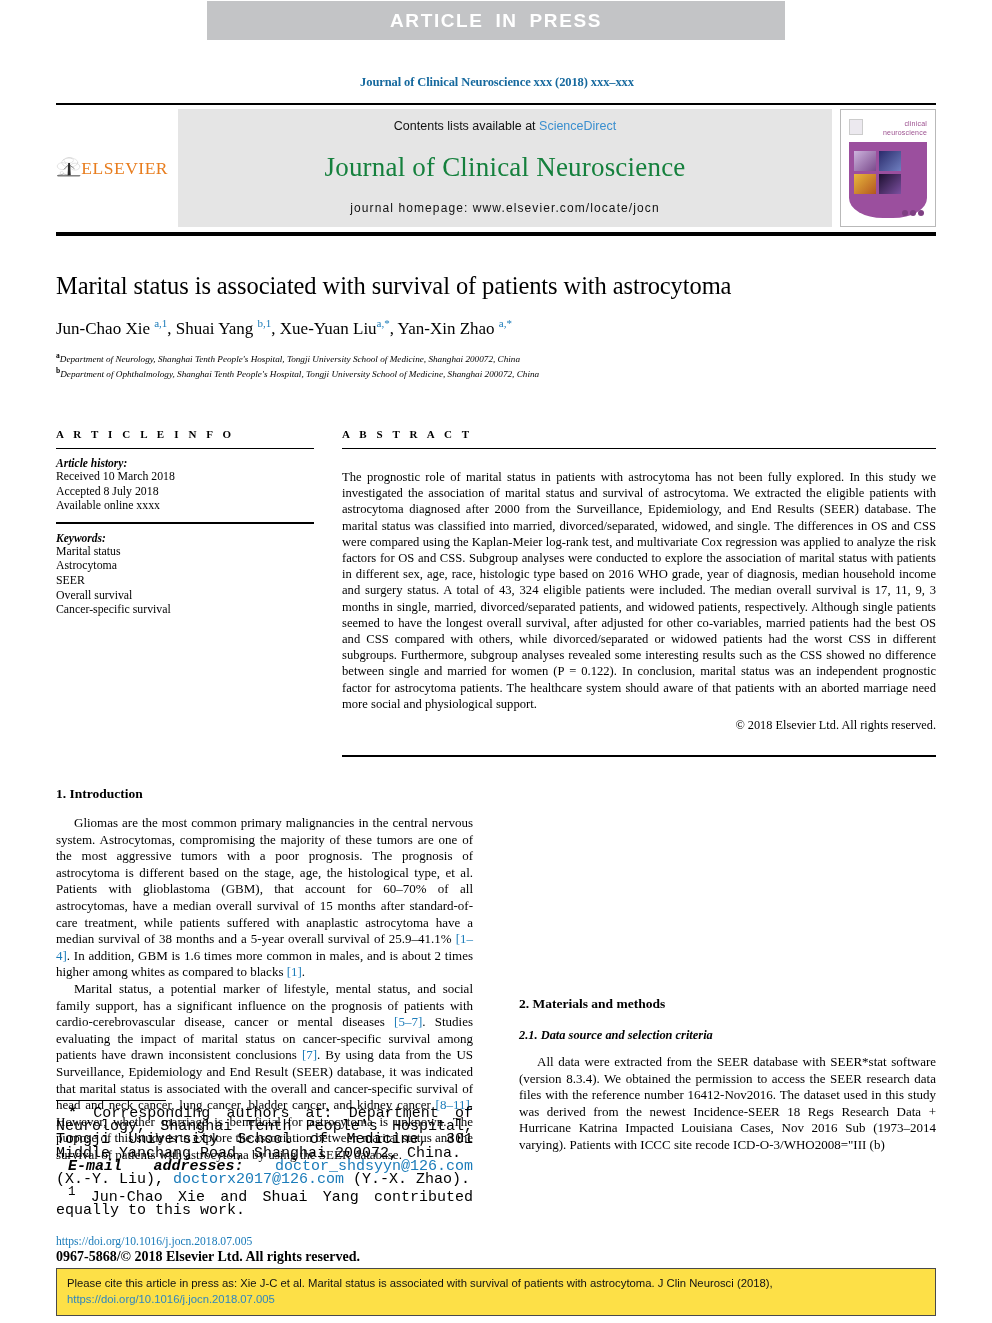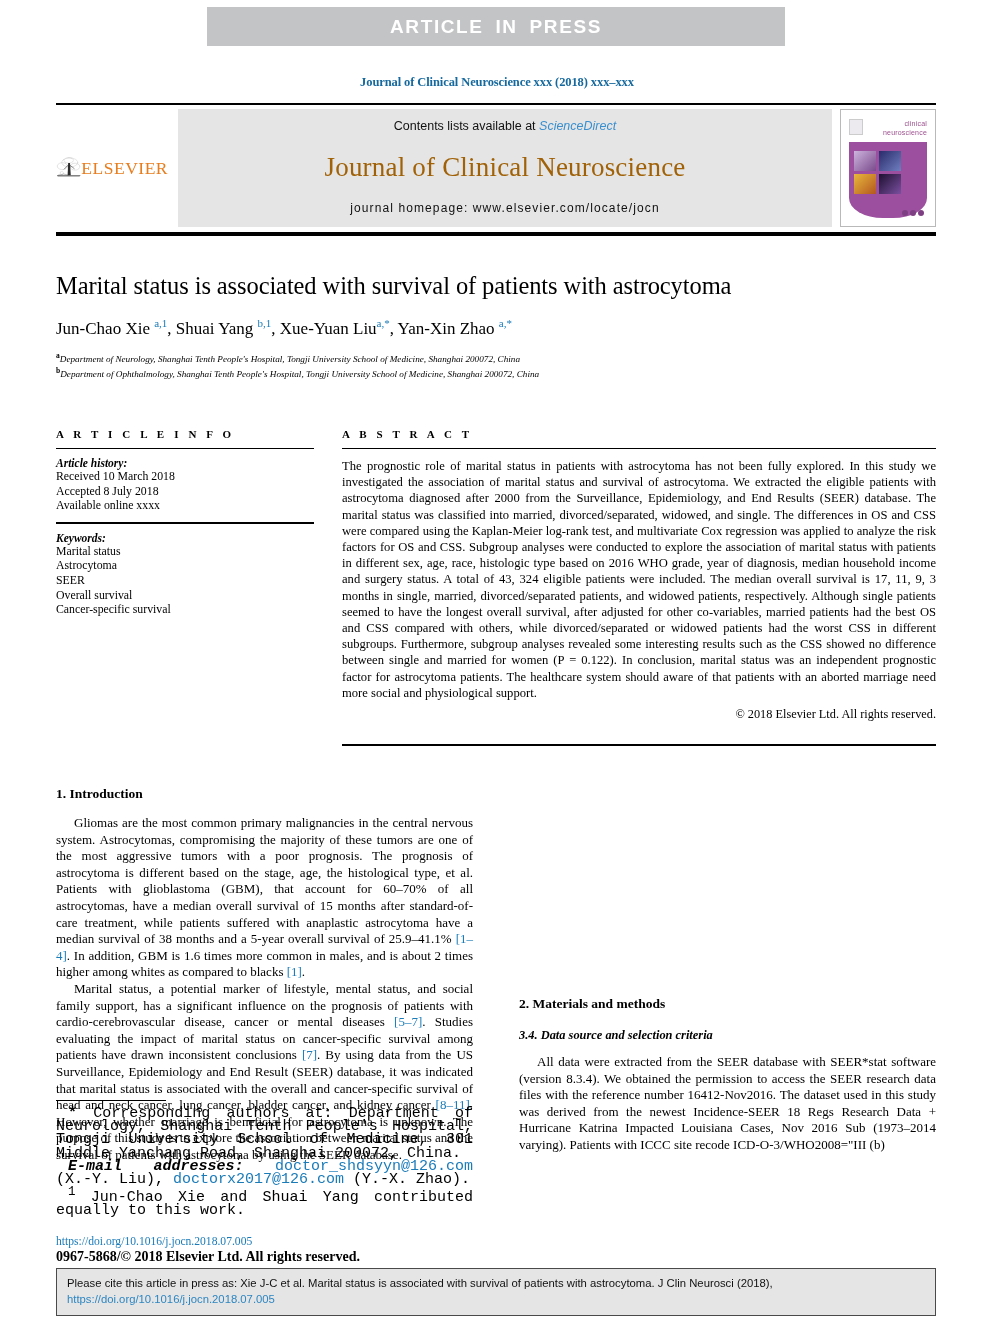--- a/index.html
+++ b/index.html
@@ -13,21 +13,21 @@
     font-family: "Liberation Serif", "DejaVu Serif", serif;
     color: #000;
     position: relative;
     overflow: hidden;
   }
 
   
   .press-banner {
     position: absolute;
     left: 207px;
-    top: 7px;
+    top: 1px;
     width: 578px;
     height: 39px;
     background: #c3c4c6;
     display: flex;
     align-items: center;
     justify-content: center;
   }
   .press-banner-text {
     font-family: "Liberation Sans", "DejaVu Sans", sans-serif;
     font-weight: bold;
@@ -92,25 +92,25 @@
     align-items: center;
     justify-content: space-between;
     padding: 10px 0 12px 0;
     box-sizing: border-box;
   }
   .contents-line {
     font-family: "Liberation Sans", sans-serif;
     font-size: 12.5px;
     color: #111;
   }
-  .sd-link { color: #3a8fcf; font-style: italic; }
+  .sd-link { color: #3a8fcf; }
   .journal-name {
     font-family: "Liberation Serif", serif;
     font-size: 27px;
-    color: #a16207;
+    color: #15803d;
     letter-spacing: 0.2px;
   }
   .homepage-line {
     font-family: "Liberation Sans", sans-serif;
     font-size: 12px;
     color: #111;
     letter-spacing: 1.1px;
   }
   .cover-thumb {
     flex: 0 0 96px;
@@ -200,21 +200,21 @@
     font-style: italic; font-weight: bold;
     font-size: 11.5px;
     margin-top: 8px;
   }
   .info-line {
     font-family: "Liberation Serif", serif;
     font-size: 11.8px;
     line-height: 14.6px;
   }
   .abstract-body {
-    margin-top: 9px;
+    margin-top: 20px;
     font-family: "Liberation Serif", serif;
     font-size: 12.6px;
     line-height: 16.2px;
     text-align: justify;
   }
   .copyright-line {
     margin-top: 6px;
     text-align: right;
     font-family: "Liberation Serif", serif;
     font-size: 12.3px;
@@ -279,21 +279,21 @@
   }
 
   
   .cite-box {
     position:absolute;
     left: 56px;
     top: 1268px;
     width: 880px;
     box-sizing: border-box;
     border: 1px solid #4a4a4a;
-    background: #e5e5e5;
+    background: #fde047;
     padding: 7px 10px 8px 10px;
   }
   .cite-text {
     font-family: "Liberation Sans", sans-serif;
     font-size: 11.3px;
     line-height: 15.5px;
     color: #111;
   }
   .cite-link { color: #2e86c1; }
 </style>
@@ -402,21 +402,21 @@
 
 <div class="body-cols">
   <div class="col col-left">
     <h2 class="sec-title">1. Introduction</h2>
     <p class="para">Gliomas are the most common primary malignancies in the central nervous system. Astrocytomas, compromising the majority of these tumors are one of the most aggressive tumors with a poor prognosis. The prognosis of astrocytoma is different based on the stage, age, the histological type, et al. Patients with glioblastoma (GBM), that account for 60–70% of all astrocytomas, have a median overall survival of 15 months after standard-of-care treatment, while patients suffered with anaplastic astrocytoma have a median survival of 38 months and a 5-year overall survival of 25.9–41.1% <span class="ref">[1–4]</span>. In addition, GBM is 1.6 times more common in males, and is about 2 times higher among whites as compared to blacks <span class="ref">[1]</span>.</p>
     <p class="para">Marital status, a potential marker of lifestyle, mental status, and social family support, has a significant influence on the prognosis of patients with cardio-cerebrovascular disease, cancer or mental diseases <span class="ref">[5–7]</span>. Studies evaluating the impact of marital status on cancer-specific survival among patients have drawn inconsistent conclusions <span class="ref">[7]</span>. By using data from the US Surveillance, Epidemiology and End Result (SEER) database, it was indicated that marital status is associated with the overall and cancer-specific survival of head and neck cancer, lung cancer, bladder cancer, and kidney cancer <span class="ref">[8–11]</span>. However, whether marriage is beneficial for astrocytoma is unknown. The purpose of this study is to explore the association between marital status and the survival of patients with astrocytoma by using the SEER database.</p>
   </div>
 
   <div class="col col-right">
     <h2 class="sec-title" style="margin-top:210px;">2. Materials and methods</h2>
-    <h3 class="subsec-title">3.4. Data source and selection criteria</h3>
+    <h3 class="subsec-title">2.1. Data source and selection criteria</h3>
     <p class="para">All data were extracted from the SEER database with SEER*stat software (version 8.3.4). We obtained the permission to access the SEER research data files with the reference number 16412-Nov2016. The dataset used in this study was derived from the newest Incidence-SEER 18 Regs Research Data + Hurricane Katrina Impacted Louisiana Cases, Nov 2016 Sub (1973–2014 varying). Patients with ICCC site recode ICD-O-3/WHO2008="III (b)</p>
   </div>
 </div>
 
 <div class="footnotes">
   <div class="fn-rule"></div>
   <p class="fn fn-indent"><span style="font-weight:bold">*</span> Corresponding authors at: Department of Neurology, Shanghai Tenth People's Hospital, Tongji University School of Medicine, 301 Middle Yanchang Road, Shanghai 200072, China.</p>
   <p class="fn fn-indent"><span class="fn-em">E-mail addresses:</span> <span class="fn-link">doctor_shdsyyn@126.com</span> (X.-Y. Liu), <span class="fn-link">doctorx2017@126.com</span> (Y.-X. Zhao).</p>
   <p class="fn fn-indent"><sup>1</sup> Jun-Chao Xie and Shuai Yang contributed equally to this work.</p>
   <div class="doi-block">

